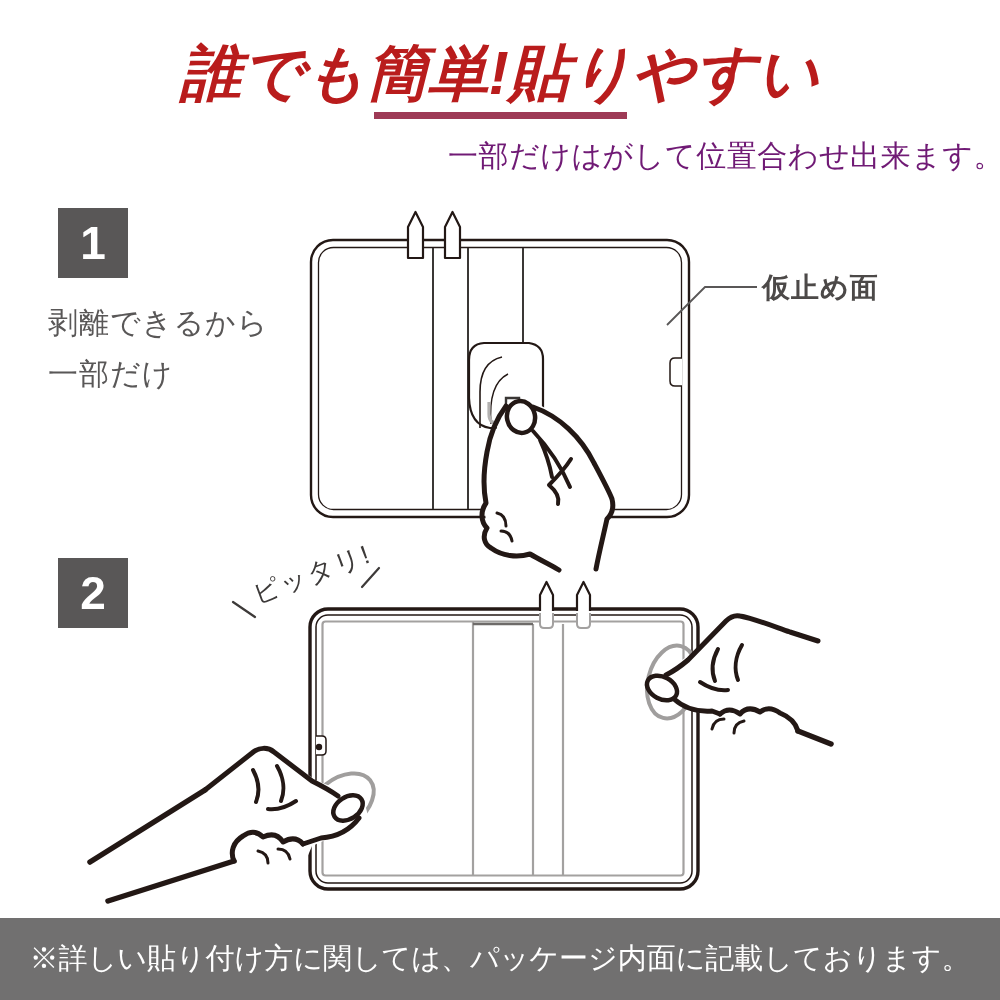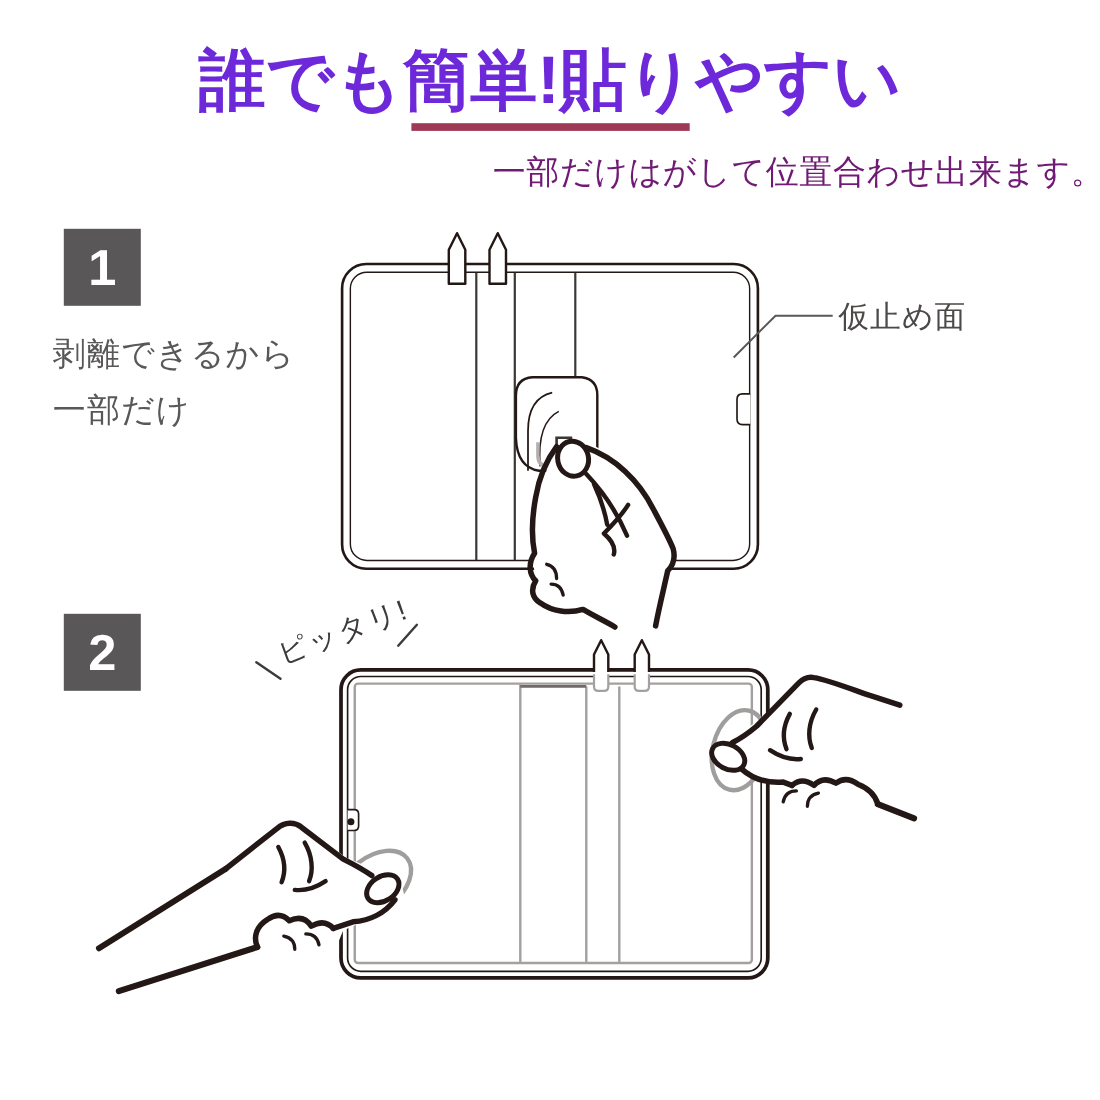--- a/index.html
+++ b/index.html
@@ -1,31 +1,31 @@
 <!DOCTYPE html>
 <html><head>
 <meta charset="utf-8">
 <style>
   html,body{margin:0;padding:0;background:#fff;}
   .page{position:relative;width:1000px;height:1000px;background:#ffffff;overflow:hidden;
         font-family:"Liberation Sans",sans-serif;}
   .art{position:absolute;left:0;top:0;width:1000px;height:1000px;}
   .title{position:absolute;top:33px;left:0;width:100%;margin:0;text-align:center;
-         font-size:61px;font-weight:700;color:#6d28d9;letter-spacing:0;}
+         font-size:61px;font-weight:700;color:#b91c1c;letter-spacing:0;font-style:italic;}
   .title-underline{position:absolute;top:112px;left:374px;width:253px;height:7px;background:#9e3a56;}
   .subtitle{position:absolute;top:132px;left:0;width:100%;margin:4px;text-align:right;
             font-size:30px;color:#701a75;letter-spacing:0.5px;}
   .step-num{position:absolute;width:70px;height:70px;background:#595757;color:#ffffff;
             font-size:46px;font-weight:700;display:flex;align-items:center;justify-content:center;}
   .step1{left:58px;top:208px;}
   .step2{left:58px;top:558px;}
   .caption{position:absolute;left:48px;font-size:30px;color:#595757;line-height:51px;letter-spacing:1px;}
   .cap1{top:297px;}
   .cap2{top:643px;}
-  .karidome{position:absolute;left:762px;top:269px;font-size:28px;color:#4c4948;letter-spacing:1px;}
+  .karidome{position:absolute;left:762px;top:269px;font-size:28px;color:#4c4948;letter-spacing:1px;font-weight:bold;}
   .pittari{position:absolute;left:254px;top:578px;font-size:26px;color:#3d3a39;
            transform:rotate(-20deg);transform-origin:0 50%;letter-spacing:2px;white-space:nowrap;}
   .footer{position:absolute;left:0;top:918px;width:1000px;height:82px;background:#717070;
           display:flex;align-items:center;justify-content:center;}
   .footer span{font-size:29px;color:#ffffff;}
 </style>
 </head>
 <body>
 
 <div class="page">
@@ -133,14 +133,17 @@
   <div class="step-num step1">1</div>
   <div class="caption cap1">
     <div>剥離できるから</div>
     <div>一部だけ</div>
   </div>
   <div class="karidome">仮止め面</div>
 
   <div class="step-num step2">2</div>
   <div class="pittari">ピッタリ!</div>
 
+  <div class="footer">
+    <span>※詳しい貼り付け方に関しては、パッケージ内面に記載しております。</span>
+  </div>
 
 </div>
 
 </body></html>

